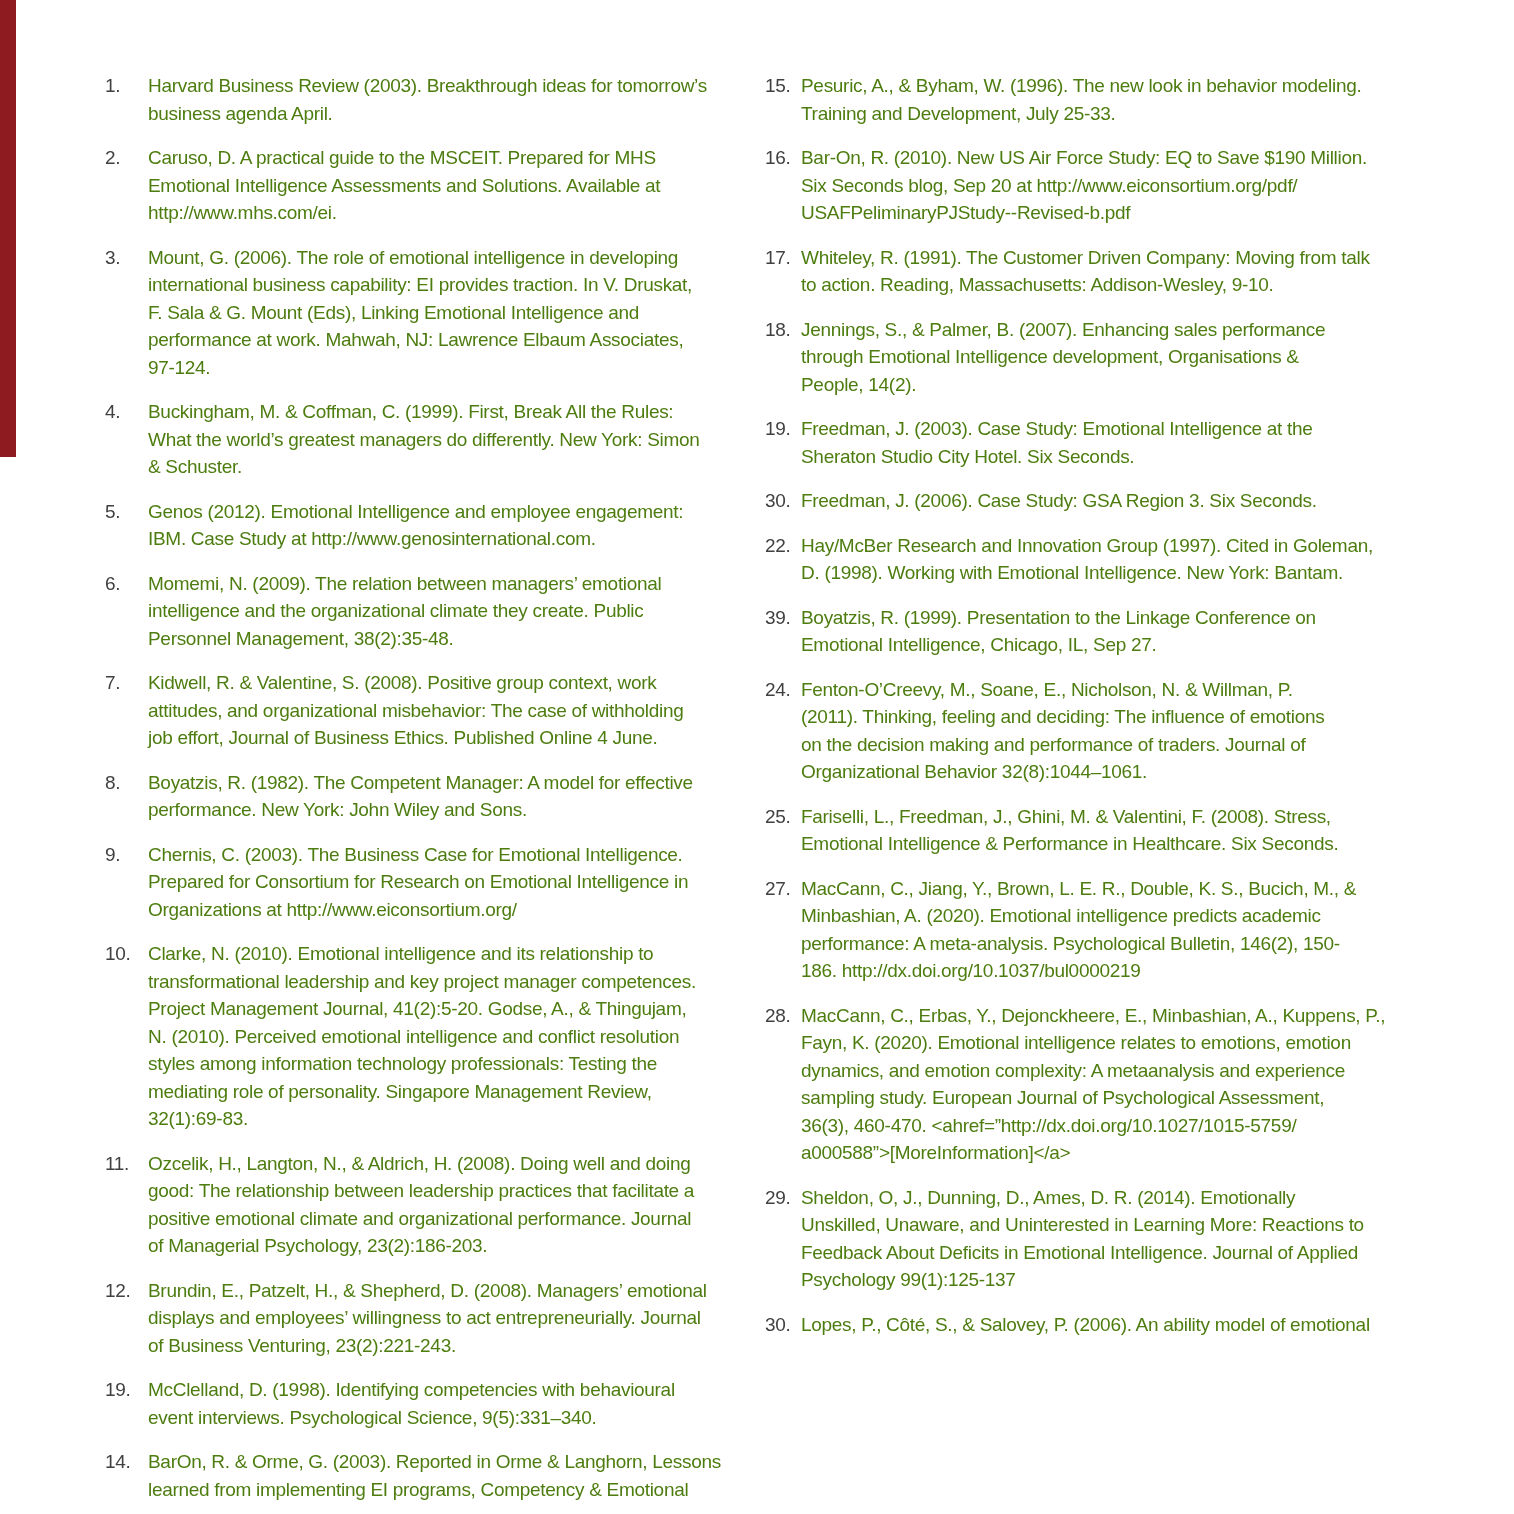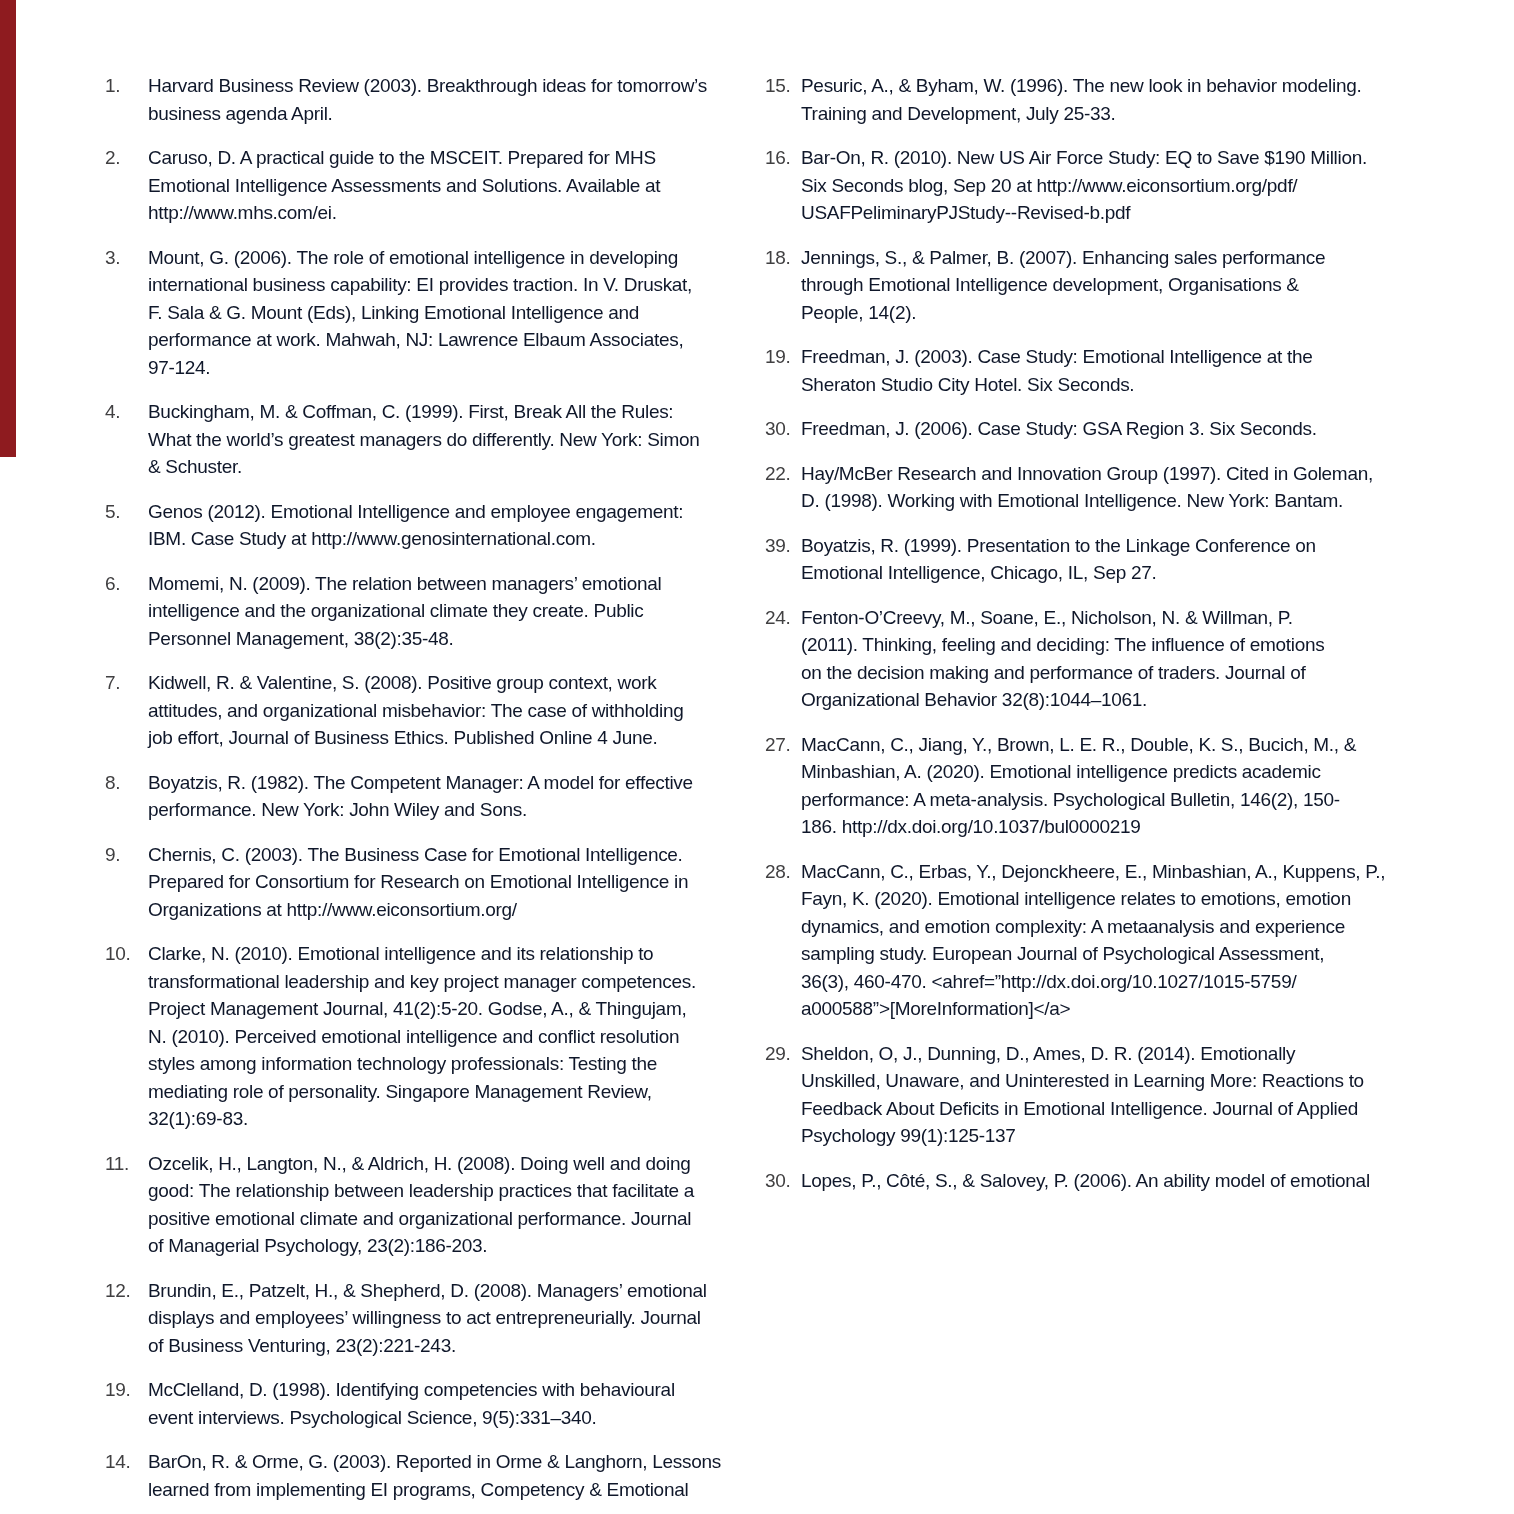--- a/index.html
+++ b/index.html
@@ -44,21 +44,21 @@
     flex: 0 0 auto;
     color: #414042;
     font-size: 19px;
     line-height: 27.5px;
     letter-spacing: -0.3px;
   }
   #refs-col-left .ref-num { width: 43px; }
   #refs-col-right .ref-num { width: 36px; margin-left: 13px; }
   .ref-text {
     flex: 1 1 auto;
-    color: #0f172a;
+    color: #4d7c0f;
     font-size: 19px;
     line-height: 27.5px;
     letter-spacing: -0.3px;
     white-space: pre-line;
   }
 </style>
 </head>
 <body>
 
 <div id="page" style="background: rgb(255, 255, 255);">
@@ -157,20 +157,25 @@
         <div class="ref-text">Pesuric, A., &amp; Byham, W. (1996). The new look in behavior modeling.
 Training and Development, July 25-33.</div>
       </div>
       <div class="ref-item">
         <div class="ref-num">16.</div>
         <div class="ref-text">Bar-On, R. (2010). New US Air Force Study: EQ to Save $190 Million.
 Six Seconds blog, Sep 20 at http://www.eiconsortium.org/pdf/
 USAFPeliminaryPJStudy--Revised-b.pdf</div>
       </div>
       <div class="ref-item">
+        <div class="ref-num">17.</div>
+        <div class="ref-text">Whiteley, R. (1991). The Customer Driven Company: Moving from talk
+to action. Reading, Massachusetts: Addison-Wesley, 9-10.</div>
+      </div>
+      <div class="ref-item">
         <div class="ref-num">18.</div>
         <div class="ref-text">Jennings, S., &amp; Palmer, B. (2007). Enhancing sales performance
 through Emotional Intelligence development, Organisations &amp;
 People, 14(2).</div>
       </div>
       <div class="ref-item">
         <div class="ref-num">19.</div>
         <div class="ref-text">Freedman, J. (2003). Case Study: Emotional Intelligence at the
 Sheraton Studio City Hotel. Six Seconds.</div>
       </div>
@@ -187,20 +192,25 @@
         <div class="ref-num">39.</div>
         <div class="ref-text">Boyatzis, R. (1999). Presentation to the Linkage Conference on
 Emotional Intelligence, Chicago, IL, Sep 27.</div>
       </div>
       <div class="ref-item">
         <div class="ref-num">24.</div>
         <div class="ref-text">Fenton-O’Creevy, M., Soane, E., Nicholson, N. &amp; Willman, P.
 (2011). Thinking, feeling and deciding: The influence of emotions
 on the decision making and performance of traders. Journal of
 Organizational Behavior 32(8):1044–1061.</div>
+      </div>
+      <div class="ref-item">
+        <div class="ref-num">25.</div>
+        <div class="ref-text">Fariselli, L., Freedman, J., Ghini, M. &amp; Valentini, F. (2008). Stress,
+Emotional Intelligence &amp; Performance in Healthcare. Six Seconds.</div>
       </div>
       <div class="ref-item">
         <div class="ref-num">27.</div>
         <div class="ref-text">MacCann, C., Jiang, Y., Brown, L. E. R., Double, K. S., Bucich, M., &amp;
 Minbashian, A. (2020). Emotional intelligence predicts academic
 performance: A meta-analysis. Psychological Bulletin, 146(2), 150-
 186. http://dx.doi.org/10.1037/bul0000219</div>
       </div>
       <div class="ref-item">
         <div class="ref-num">28.</div>

